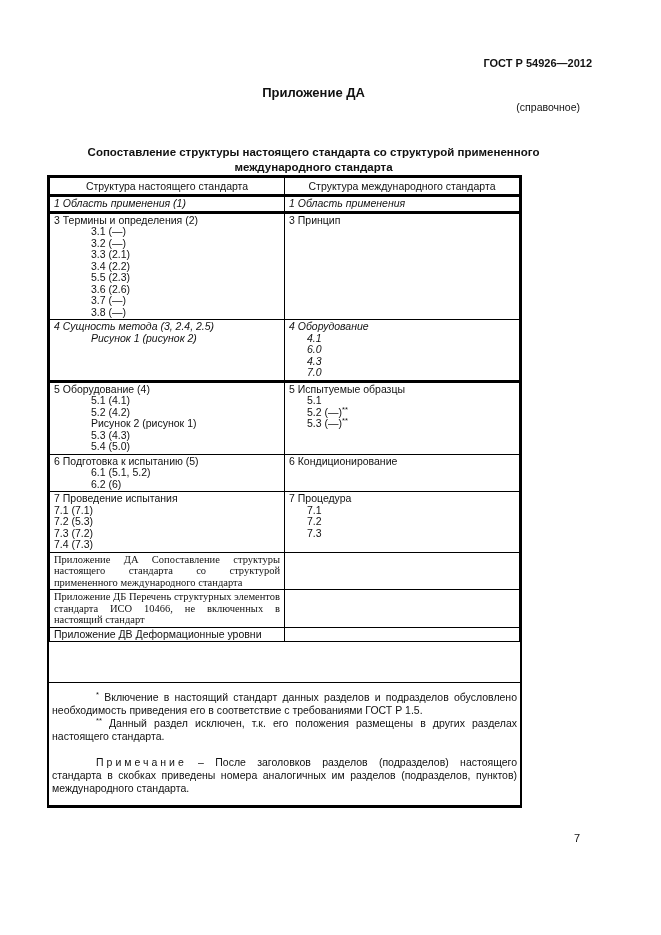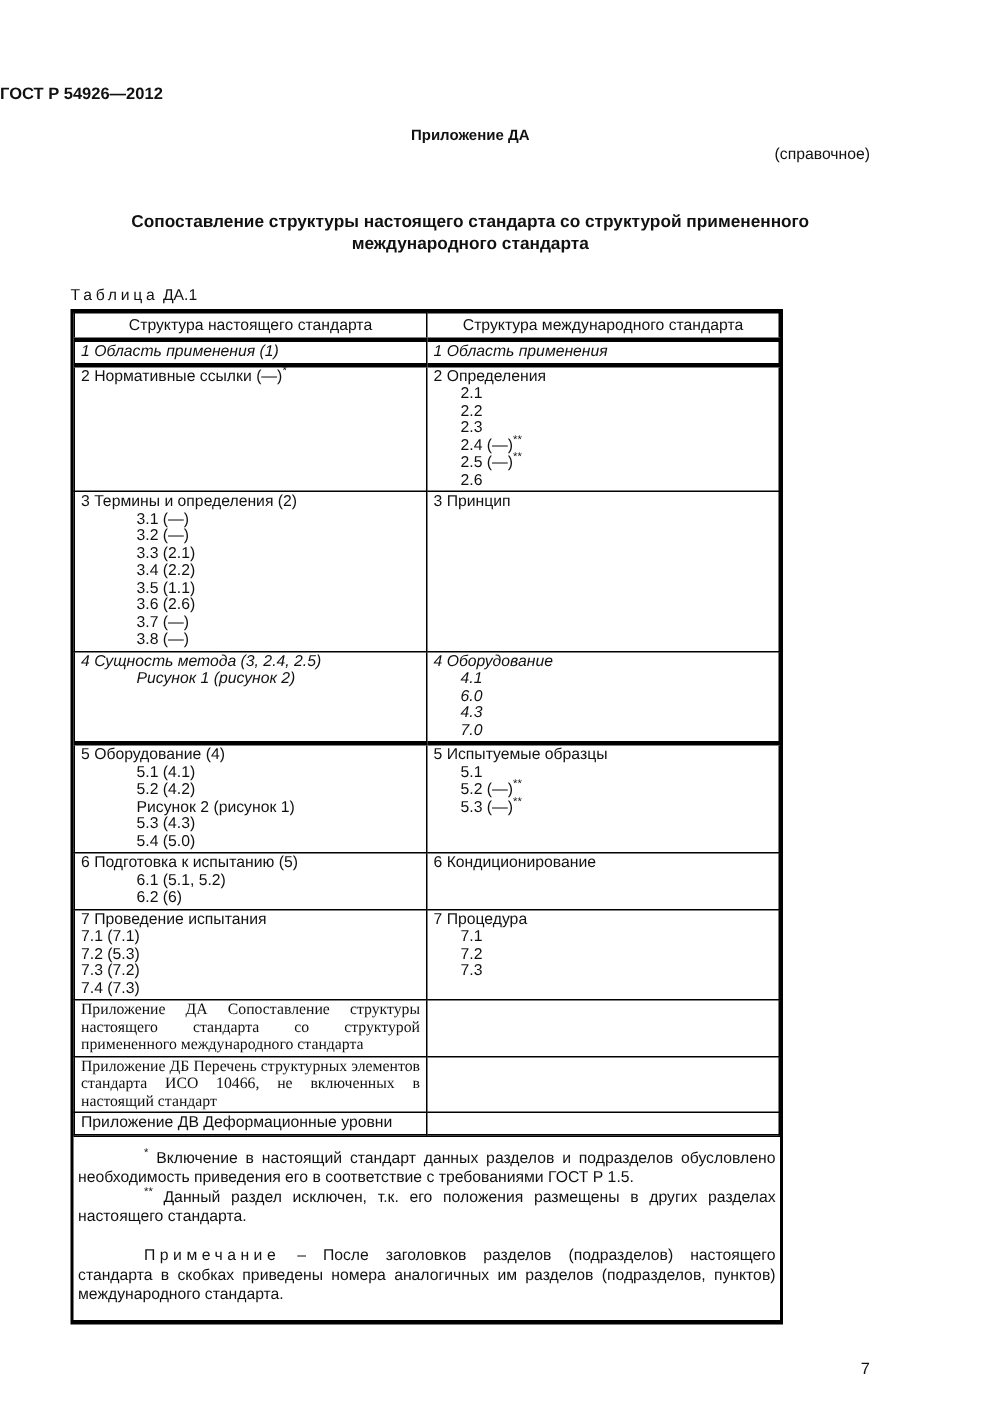--- a/index.html
+++ b/index.html
@@ -12,28 +12,29 @@
     height: 935px;
     overflow: hidden;
     font-family: "Liberation Sans", sans-serif;
     color: #111111;
     -webkit-font-smoothing: antialiased;
   }
   .page { position: relative; width: 661px; height: 935px; }
 
   .std-code {
     margin: 57px 69px 0 0;
+    text-align: right;
     font-weight: bold;
     font-size: 11px;
   }
   .appendix-label {
     margin: 16px 81px 0 47px;
     text-align: center;
     font-weight: bold;
-    font-size: 10px;
+    font-size: 13px;
   }
   .appendix-type {
     margin: 1px 81px 0 47px;
     text-align: right;
     font-size: 10.5px;
   }
   .doc-title {
     margin: 32px 0 0 47px;
     width: 533px;
     text-align: center;
@@ -77,20 +78,21 @@
   .col-left .line.ind  { padding-left: 37px; }
   .col-right .line.ind { padding-left: 18px; }
   .line.just { text-align: justify; white-space: normal; font-family: Liberation Serif, serif; }
   sup { font-size: 7.5px; line-height: 0; }
 
   .footnotes {
     border-top: 1px solid #000;
     padding: 8px 3px 10px 3px;
     font-size: 10.5px;
     line-height: 13px;
+    margin-top: 40px;
   }
   .footnotes p { margin: 0; text-indent: 44px; text-align: justify; }
   .footnotes .note { margin-top: 13px; }
   .note-label { letter-spacing: 3px; }
 
   .page-number {
     margin: 24px 0 0 0;
     width: 580px;
     text-align: right;
     font-size: 11px;
@@ -101,24 +103,20 @@
 
 <div class="page">
 
   <div class="std-code">ГОСТ Р 54926—2012</div>
 
   <div class="appendix-label">Приложение ДА</div>
   <div class="appendix-type">(справочное)</div>
 
   <div class="doc-title">Сопоставление структуры настоящего стандарта со структурой примененного международного стандарта</div>
 
-  <div class="table-caption">
-    <span class="sp">Таблица</span>
-    <span>ДА.1</span>
-  </div>
 
   <div class="frame">
     <table class="cmp">
       <colgroup>
           <col style="width:50%">
           <col style="width:50%">
         </colgroup>
       <thead>
         <tr>
           <th>Структура настоящего стандарта</th>
@@ -129,40 +127,26 @@
           <tr class="thick-bottom">
             <td class="col-left">
               <div class="line">1 Область применения (1)</div>
             </td>
             <td class="col-right">
               <div class="line">1 Область применения</div>
             </td>
           </tr>
           <tr>
             <td class="col-left">
-              <div class="line">2 Нормативные ссылки (—)<sup>*</sup></div>
-            </td>
-            <td class="col-right">
-              <div class="line">2 Определения</div>
-              <div class="line ind">2.1</div>
-              <div class="line ind">2.2</div>
-              <div class="line ind">2.3</div>
-              <div class="line ind">2.4 (—)<sup>**</sup></div>
-              <div class="line ind">2.5 (—)<sup>**</sup></div>
-              <div class="line ind">2.6</div>
-            </td>
-          </tr>
-          <tr>
-            <td class="col-left">
               <div class="line">3 Термины и определения (2)</div>
               <div class="line ind">3.1 (—)</div>
               <div class="line ind">3.2 (—)</div>
               <div class="line ind">3.3 (2.1)</div>
               <div class="line ind">3.4 (2.2)</div>
-              <div class="line ind">3.5 (1.1)</div>
+              <div class="line ind">5.5 (2.3)</div>
               <div class="line ind">3.6 (2.6)</div>
               <div class="line ind">3.7 (—)</div>
               <div class="line ind">3.8 (—)</div>
             </td>
             <td class="col-right">
               <div class="line">3 Принцип</div>
             </td>
           </tr>
           <tr class="thick-bottom">
             <td class="col-left">

